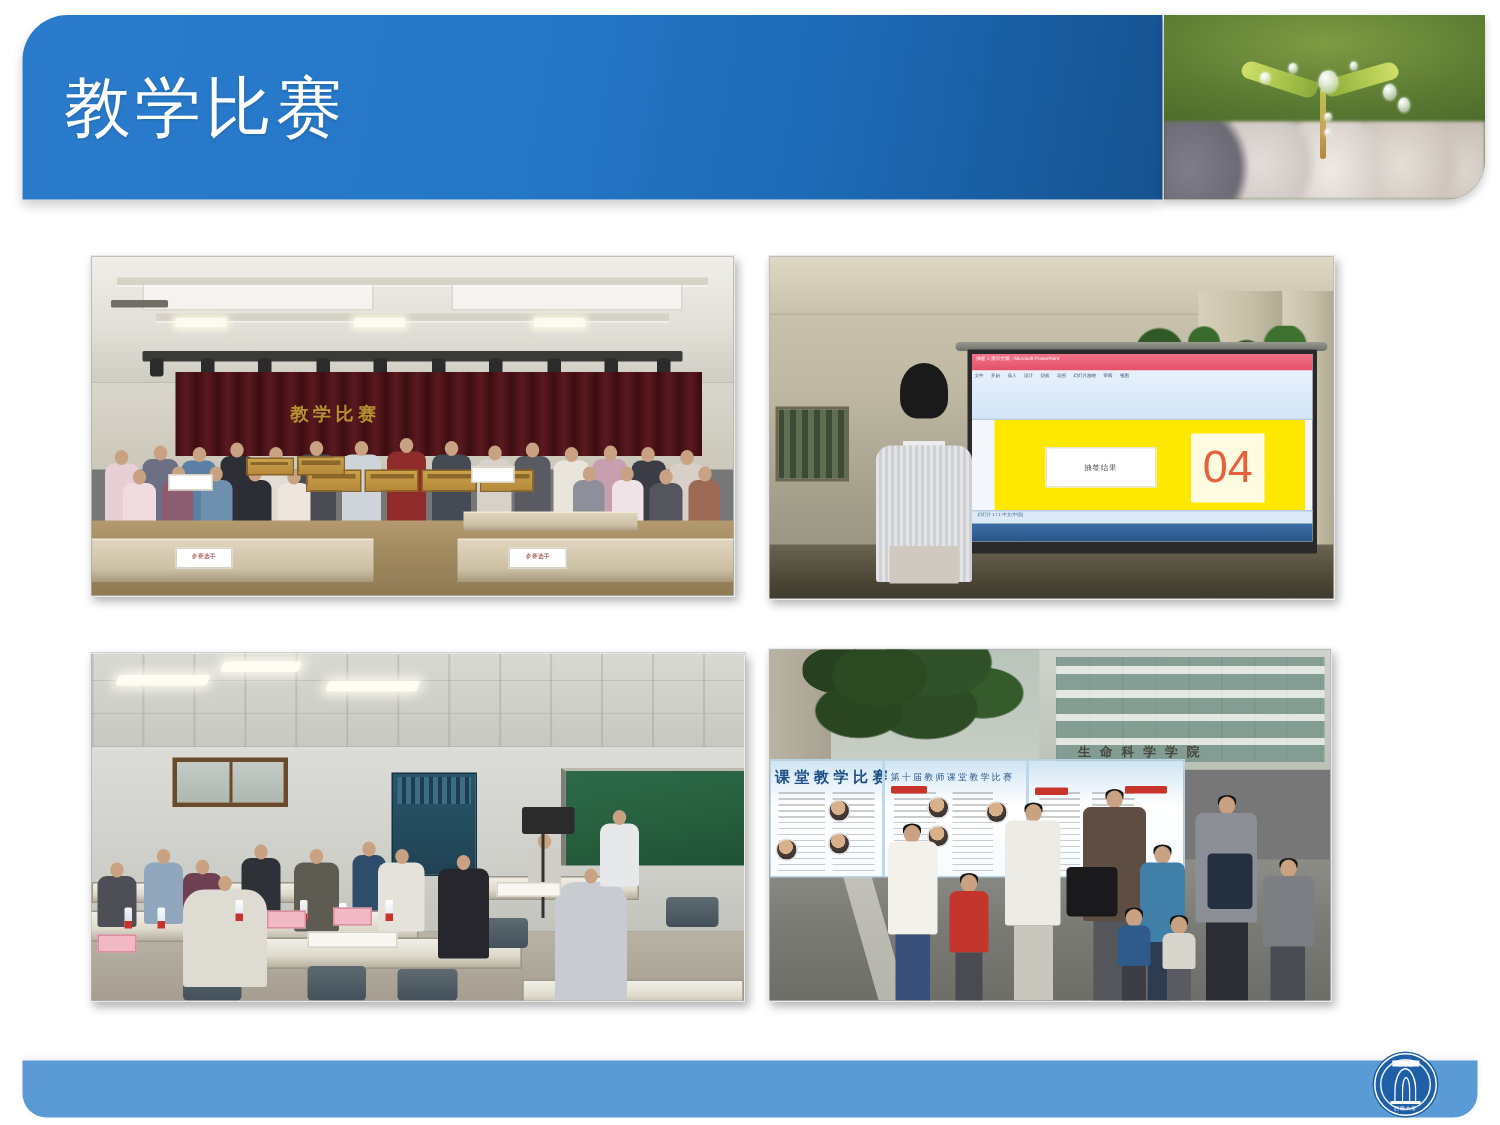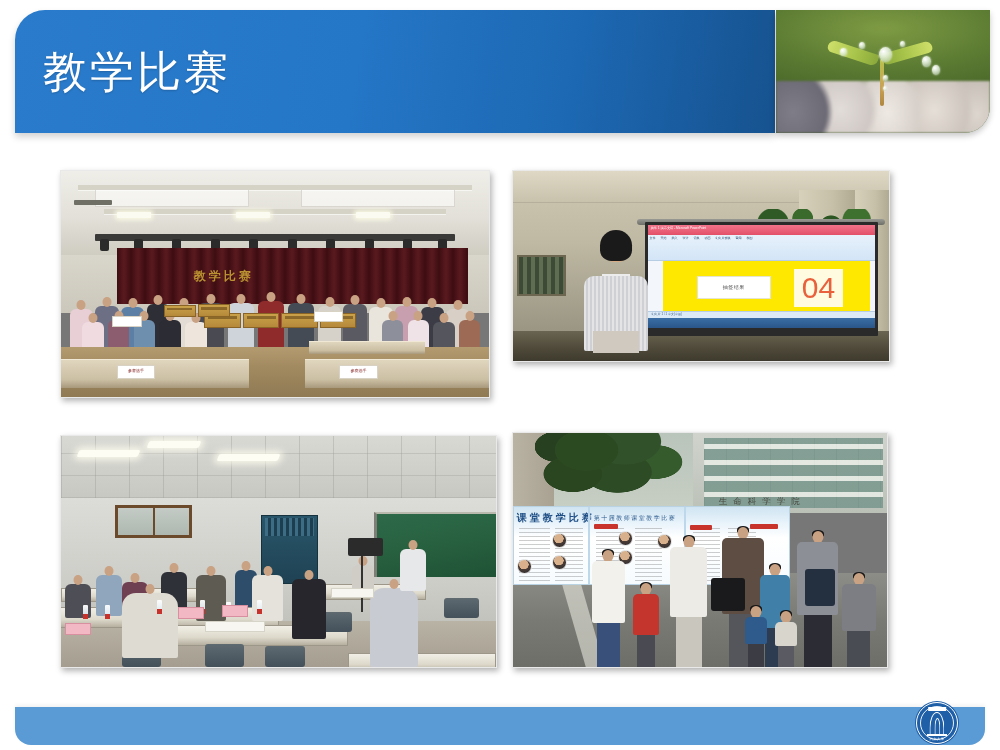--- a/index.html
+++ b/index.html
@@ -99,21 +99,21 @@
   .photo {
     position: absolute;
     overflow: hidden;
     background: #777;
     border: 1px solid #e9e9e9;
     box-shadow: 2px 3px 6px rgba(0,0,0,0.30);
   }
   .photo .scene { position: absolute; inset: 0; }
 
   #photo-group   { left: 60px;  top: 170px; width: 430px; height: 228px; }
-  #photo-drawing { left: 512px; top: 170px; width: 378px; height: 192px; }
+  #photo-drawing { left: 512px; top: 170px; width: 378px; height: 230px; }
   #photo-class   { left: 60px;  top: 435px; width: 437px; height: 233px; }
   #photo-outdoor { left: 512px; top: 432px; width: 376px; height: 236px; }
 
   
   .aud-ceiling {
     position: absolute; left: 0; right: 0; top: 0; height: 37%;
     background: linear-gradient(180deg, #efeee8 0%, #e2e0d8 55%, #cfccc2 100%);
   }
   .aud-coffer {
     position: absolute; height: 5px; background: #d5d2c6;
@@ -398,21 +398,21 @@
   }
   .out-bldg-windows {
     position: absolute; inset: 6% 2% 6% 6%;
     background:
       repeating-linear-gradient(0deg, rgba(120,150,140,0.85) 0 11px, rgba(230,235,228,0.9) 11px 16px),
       repeating-linear-gradient(90deg, rgba(90,120,110,0.45) 0 1px, rgba(0,0,0,0) 1px 22px);
   }
   .out-bldg-sign {
     position: absolute; left: 55%; top: 27%;
     color: #46483f; font-size: 8.5px; letter-spacing: 6px;
-    font-weight: normal; white-space: nowrap;
+    font-weight: bold; white-space: nowrap;
   }
   .out-tree {
     position: absolute; left: 6%; top: -2%; width: 46%; height: 36%;
     background:
       radial-gradient(ellipse 26% 34% at 30% 26%, #2c4a22 0 70%, rgba(0,0,0,0) 72%),
       radial-gradient(ellipse 30% 38% at 52% 16%, #31512a 0 70%, rgba(0,0,0,0) 72%),
       radial-gradient(ellipse 24% 30% at 22% 54%, #2a4620 0 70%, rgba(0,0,0,0) 72%),
       radial-gradient(ellipse 28% 34% at 48% 52%, #2d4b25 0 70%, rgba(0,0,0,0) 72%),
       radial-gradient(ellipse 22% 28% at 70% 40%, #355a2c 0 70%, rgba(0,0,0,0) 72%),
       radial-gradient(ellipse 20% 26% at 14% 22%, #27401f 0 70%, rgba(0,0,0,0) 72%);

